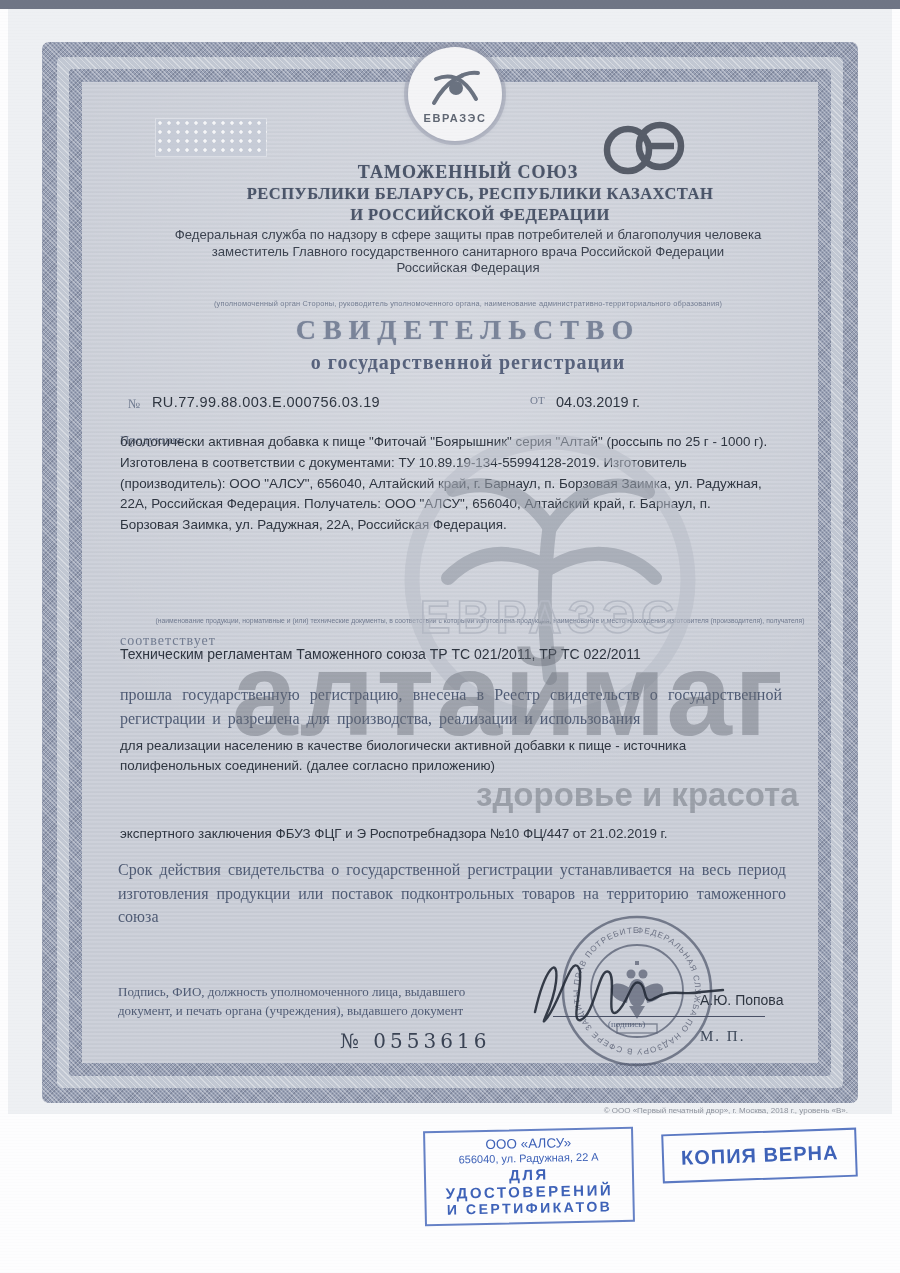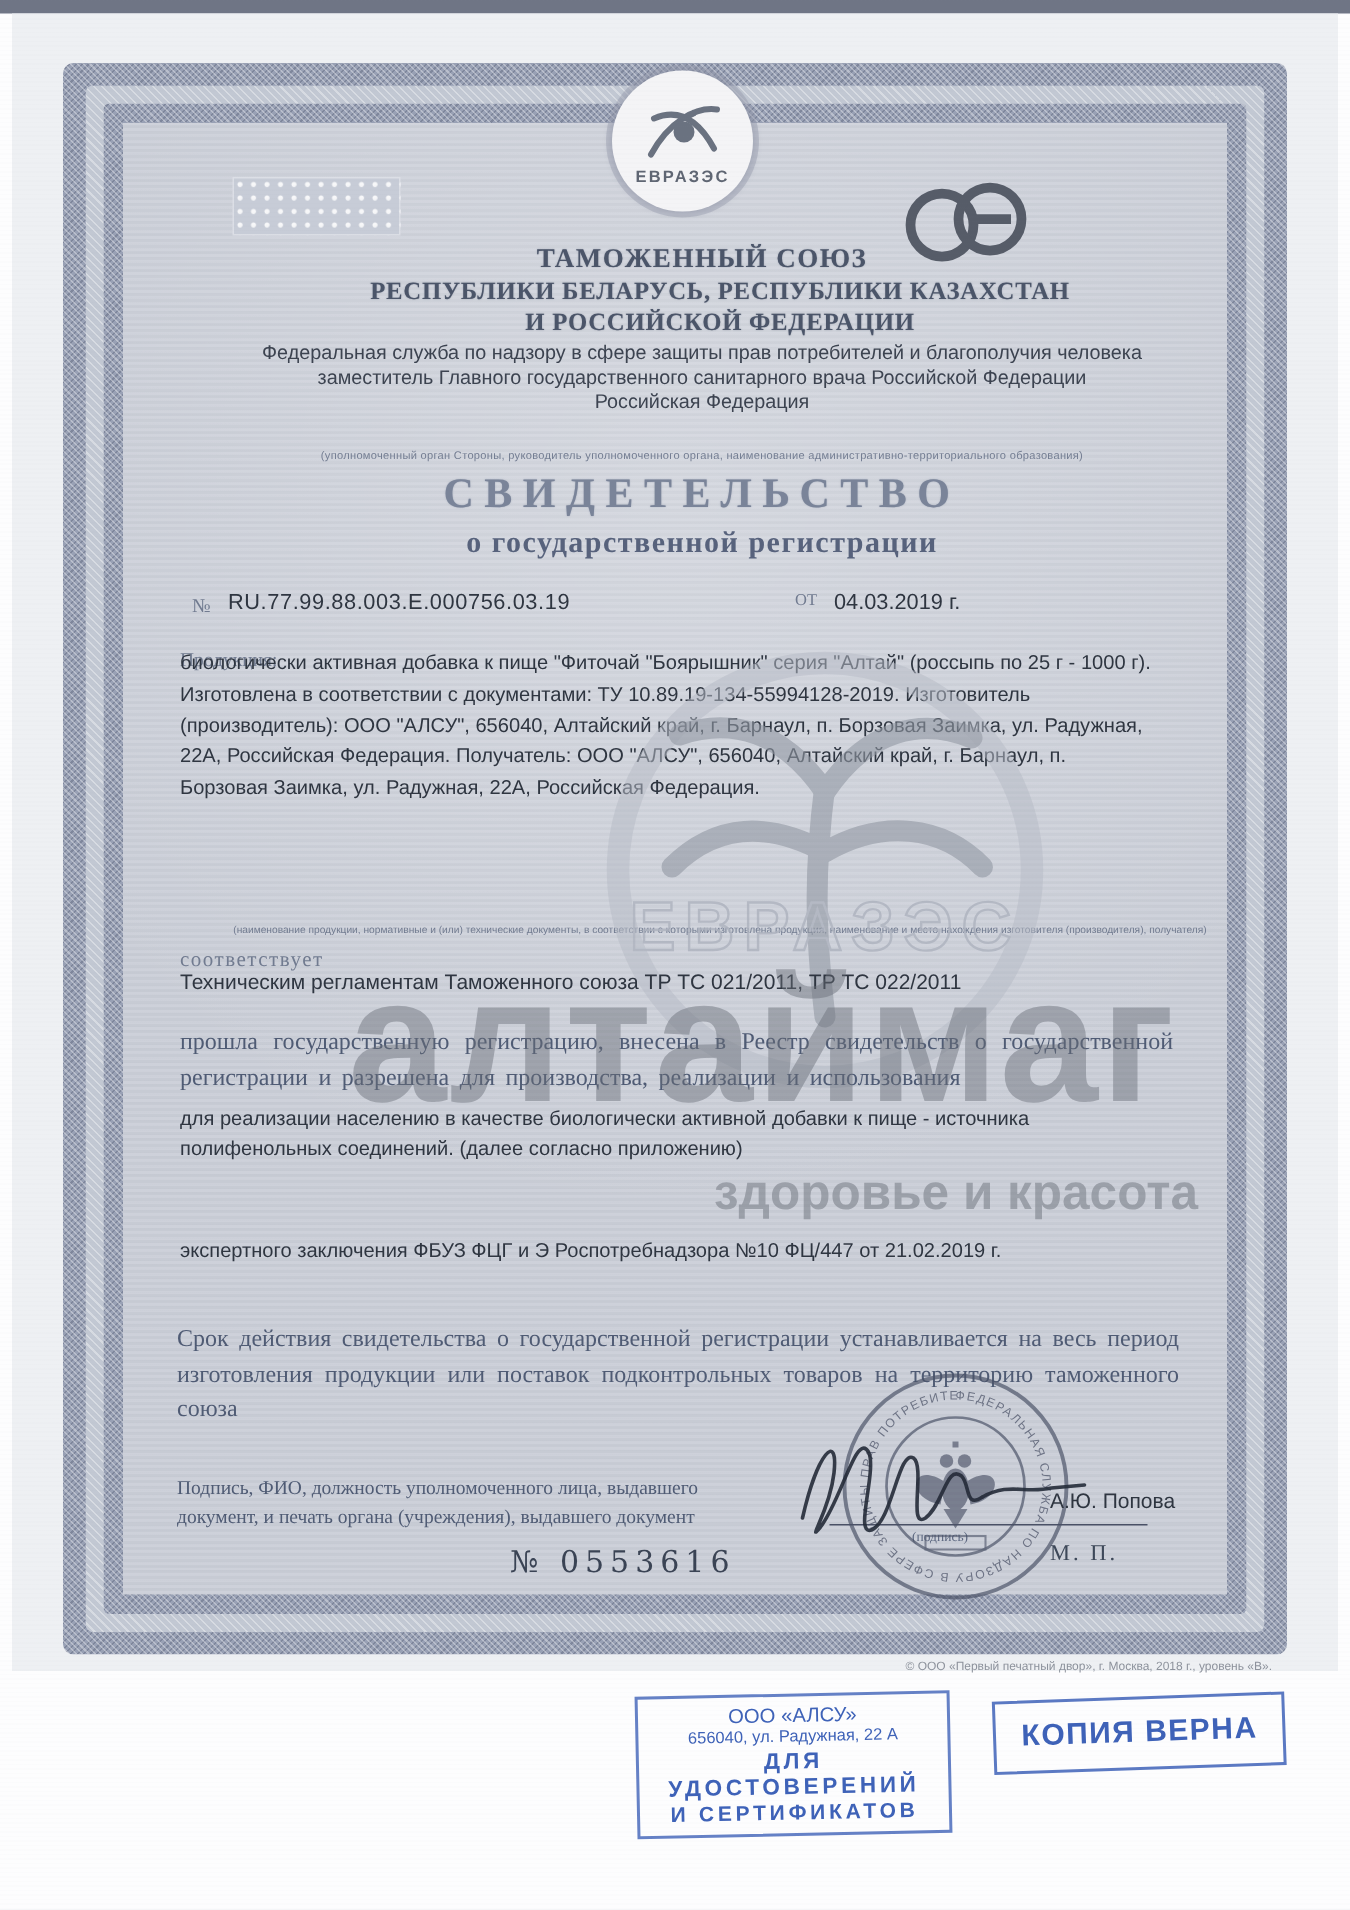--- a/index.html
+++ b/index.html
@@ -64,21 +64,21 @@
   
   #form-note-2{top:617px;left:110px;width:740px;text-align:center;font-size:6.8px;color:#717b90;}
   #corresponds{left:120px;top:633px;font-size:14px;letter-spacing:1px;}
   #tr-line{left:120px;top:646px;font-size:14px;z-index:3;}
   .serifpara{font-family:"Liberation Serif","DejaVu Serif",serif;color:#4f5b74;
     text-align:justify;font-size:16px;line-height:1.48;word-spacing:3px;z-index:2;}
   #passed{left:120px;top:683px;width:662px;}
   #usage{left:120px;top:736px;width:650px;font-size:13.4px;line-height:1.5;z-index:3;}
   #basis{left:120px;top:777px;width:668px;font-size:15px;}
   #expert{left:120px;top:826px;font-size:13.4px;z-index:3;}
-  #validity{left:118px;top:881px;width:668px;}
+  #validity{left:118px;top:858px;width:668px;}
   #sign-note{left:118px;top:983px;width:400px;font-size:13px;line-height:1.45;
     font-family:"Liberation Serif","DejaVu Serif",serif;color:#4f5b74;}
   
   #round-stamp{left:558px;top:912px;z-index:5;opacity:.85;}
   #signature{left:523px;top:940px;z-index:6;}
   #sig-line{left:553px;top:1016px;width:212px;border-bottom:1.5px solid #4a5166;z-index:5;}
   #sig-caption{left:608px;top:1019px;font-size:9px;color:#5d6880;z-index:4;}
   #sig-name{left:700px;top:992px;font-size:14px;z-index:7;}
   #sig-mp{left:700px;top:1028px;font-family:"Liberation Serif","DejaVu Serif",serif;
     font-size:15px;letter-spacing:2px;color:#3d4859;z-index:7;}

